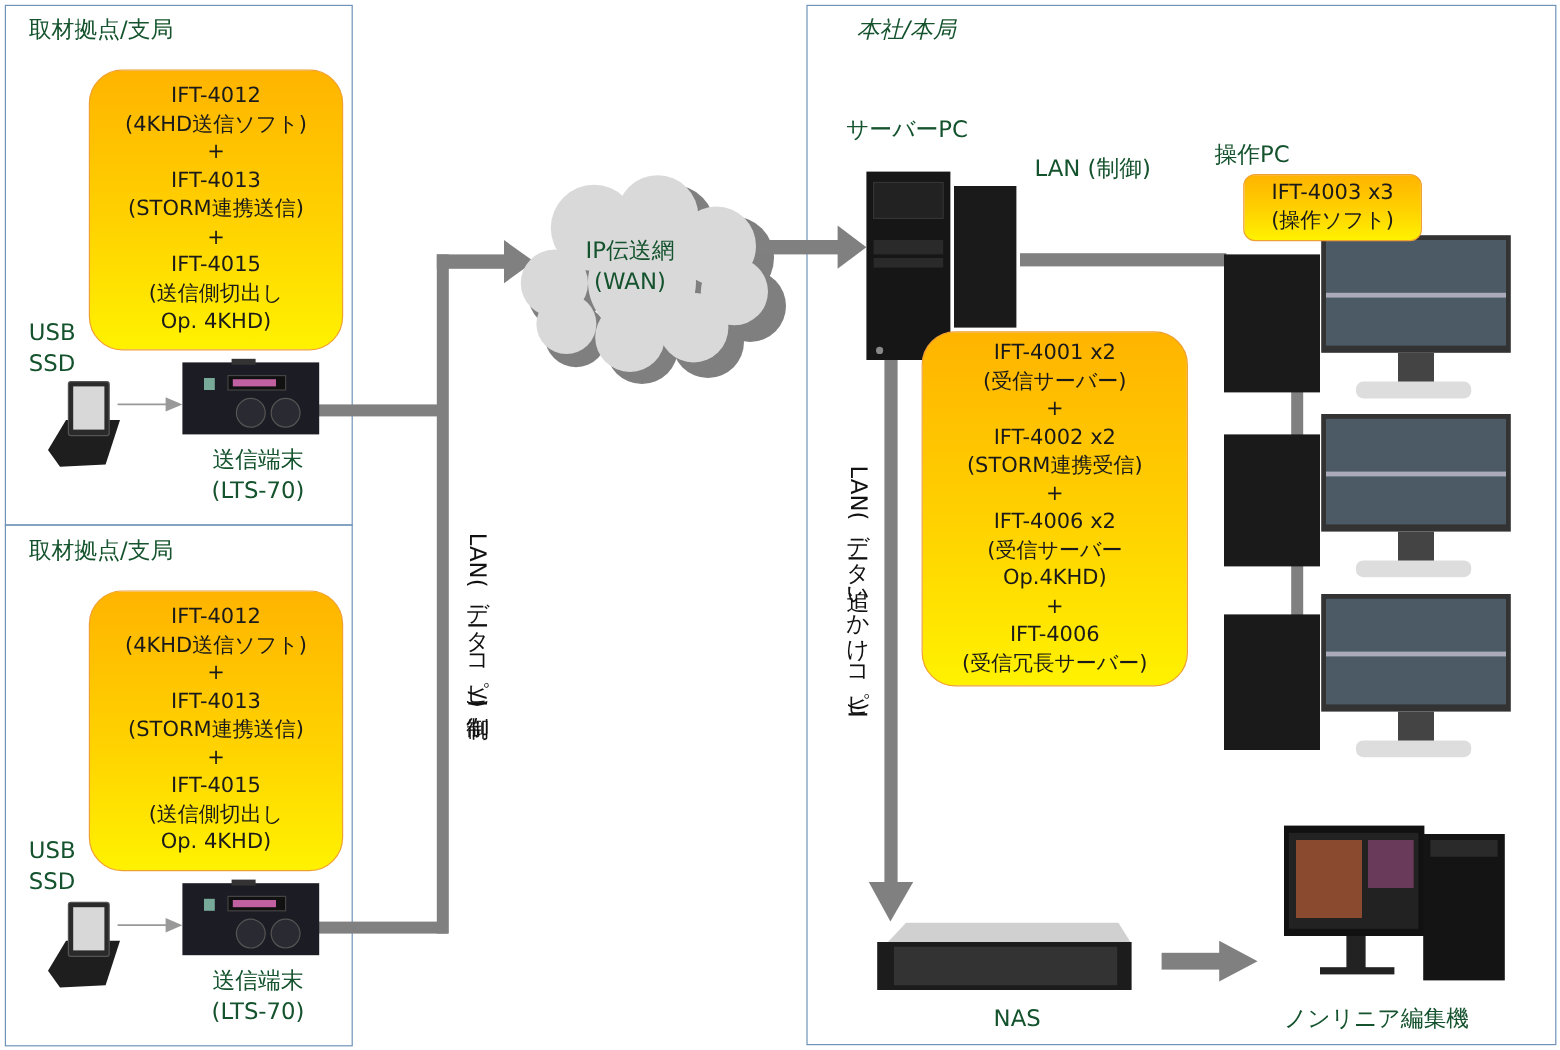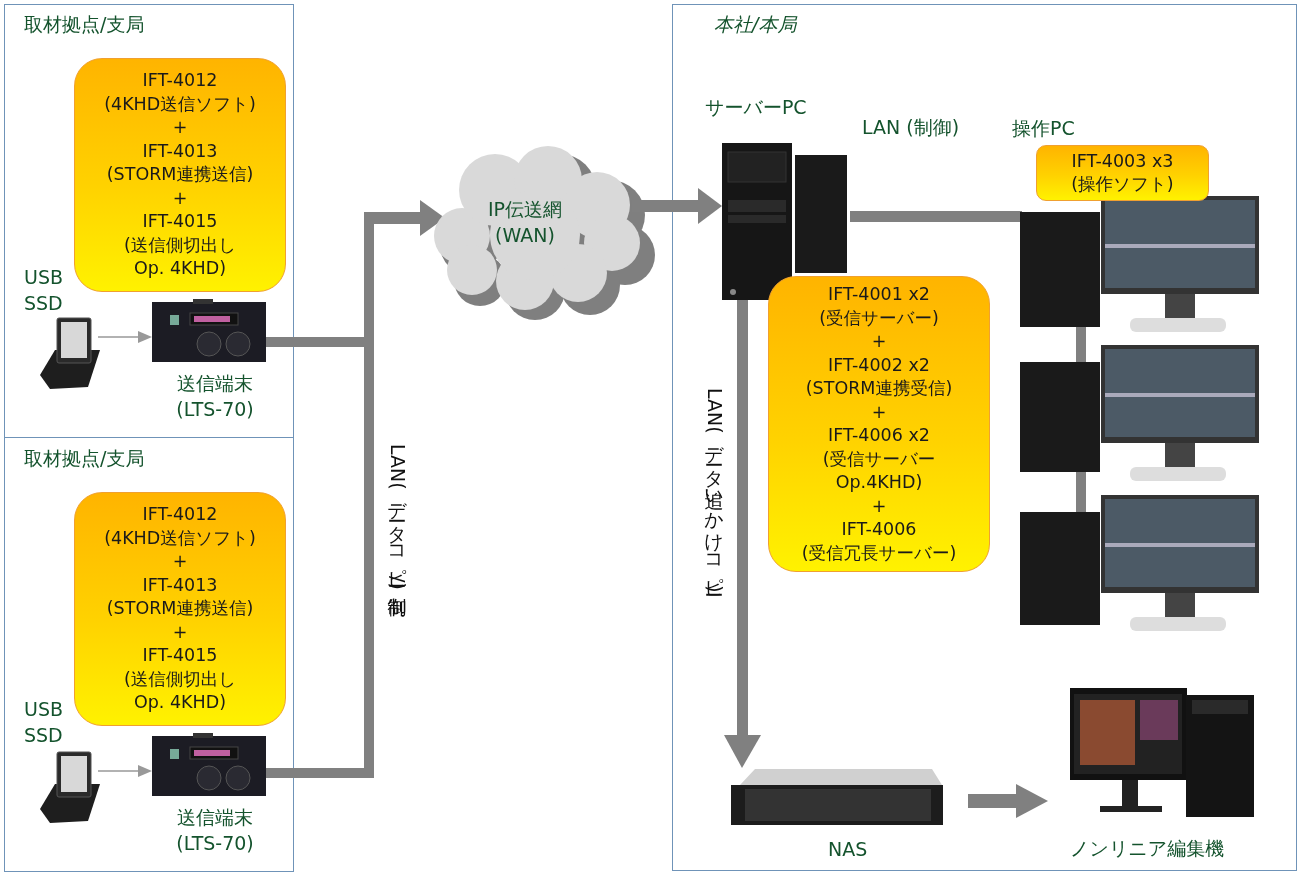--- a/index.html
+++ b/index.html
@@ -198,24 +198,24 @@
 
 <div class="label center" style="left:470px;top:196px;width:110px;line-height:26px;">
   <div>IP伝送網</div>
   <div>(WAN)</div>
 </div>
 
 <div class="vtext" style="left:385px;top:444px;">LAN(データコピー/制御)</div>
 
 <div class="label" style="left:714px;top:12px;font-style:italic;">本社/本局</div>
 <div class="label" style="left:705px;top:95px;">サーバーPC</div>
-<div class="label" style="left:862px;top:115px;">LAN (制御)</div>
+<div class="label" style="left:862px;top:128px;">LAN (制御)</div>
 <div class="label" style="left:1012px;top:116px;">操作PC</div>
 
-<div class="yellow-box" style="left:1036px;top:145px;width:173px;height:56px;border-radius:10px;">
+<div class="yellow-box" style="left:1036px;top:145px;width:149px;height:56px;border-radius:10px;">
   <div>IFT-4003 x3</div>
   <div>(操作ソフト)</div>
 </div>
 
 <div class="yellow-box" style="left:768px;top:276px;width:222px;height:296px;">
   <div>IFT-4001 x2</div>
   <div>(受信サーバー)</div>
   <div>+</div>
   <div>IFT-4002 x2</div>
   <div>(STORM連携受信)</div>

